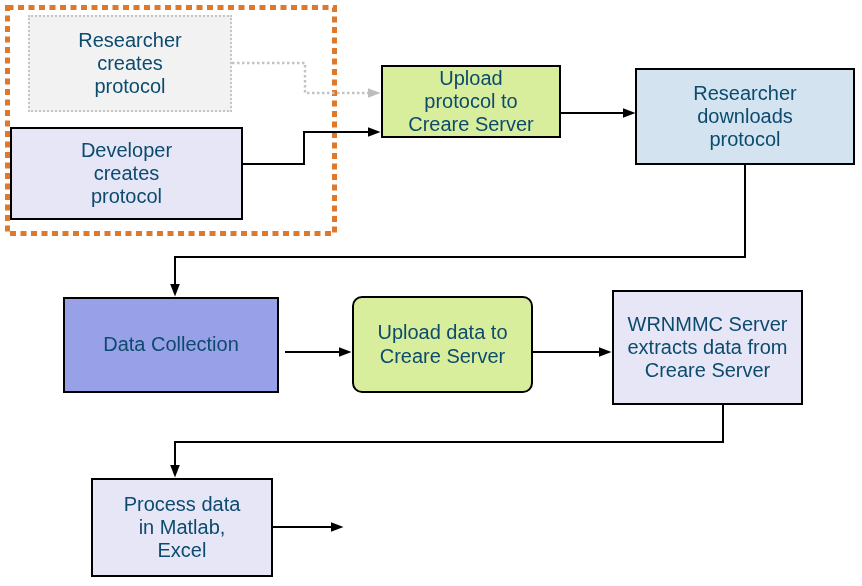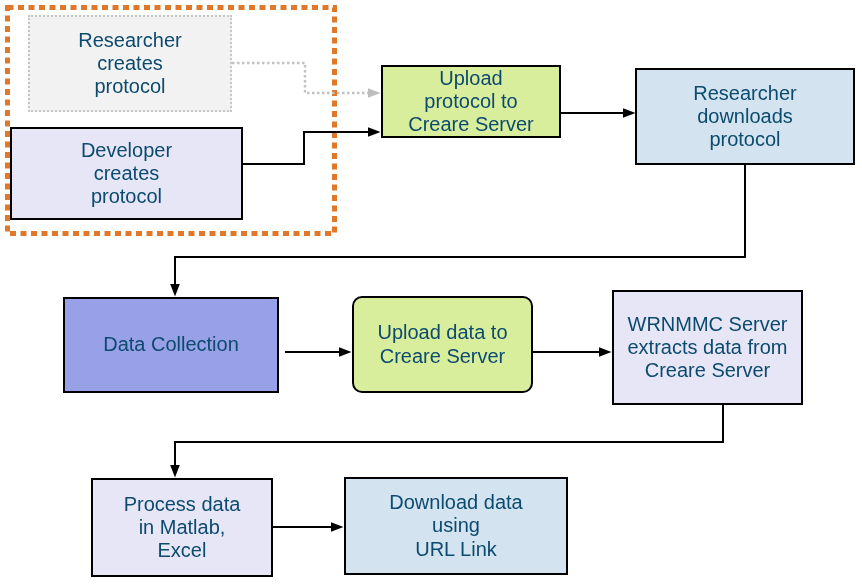--- a/index.html
+++ b/index.html
@@ -85,17 +85,14 @@
 Creare Server</div>
 
   <div class="node" id="n-wrnmmc">WRNMMC Server
 extracts data from
 Creare Server</div>
 
   <div class="node" id="n-process-data">Process data
 in Matlab,
 Excel</div>
 
-  <div class="node" id="n-download-data">Download data
-using
-URL Link</div>
 
 </div>
 
 </body></html>

